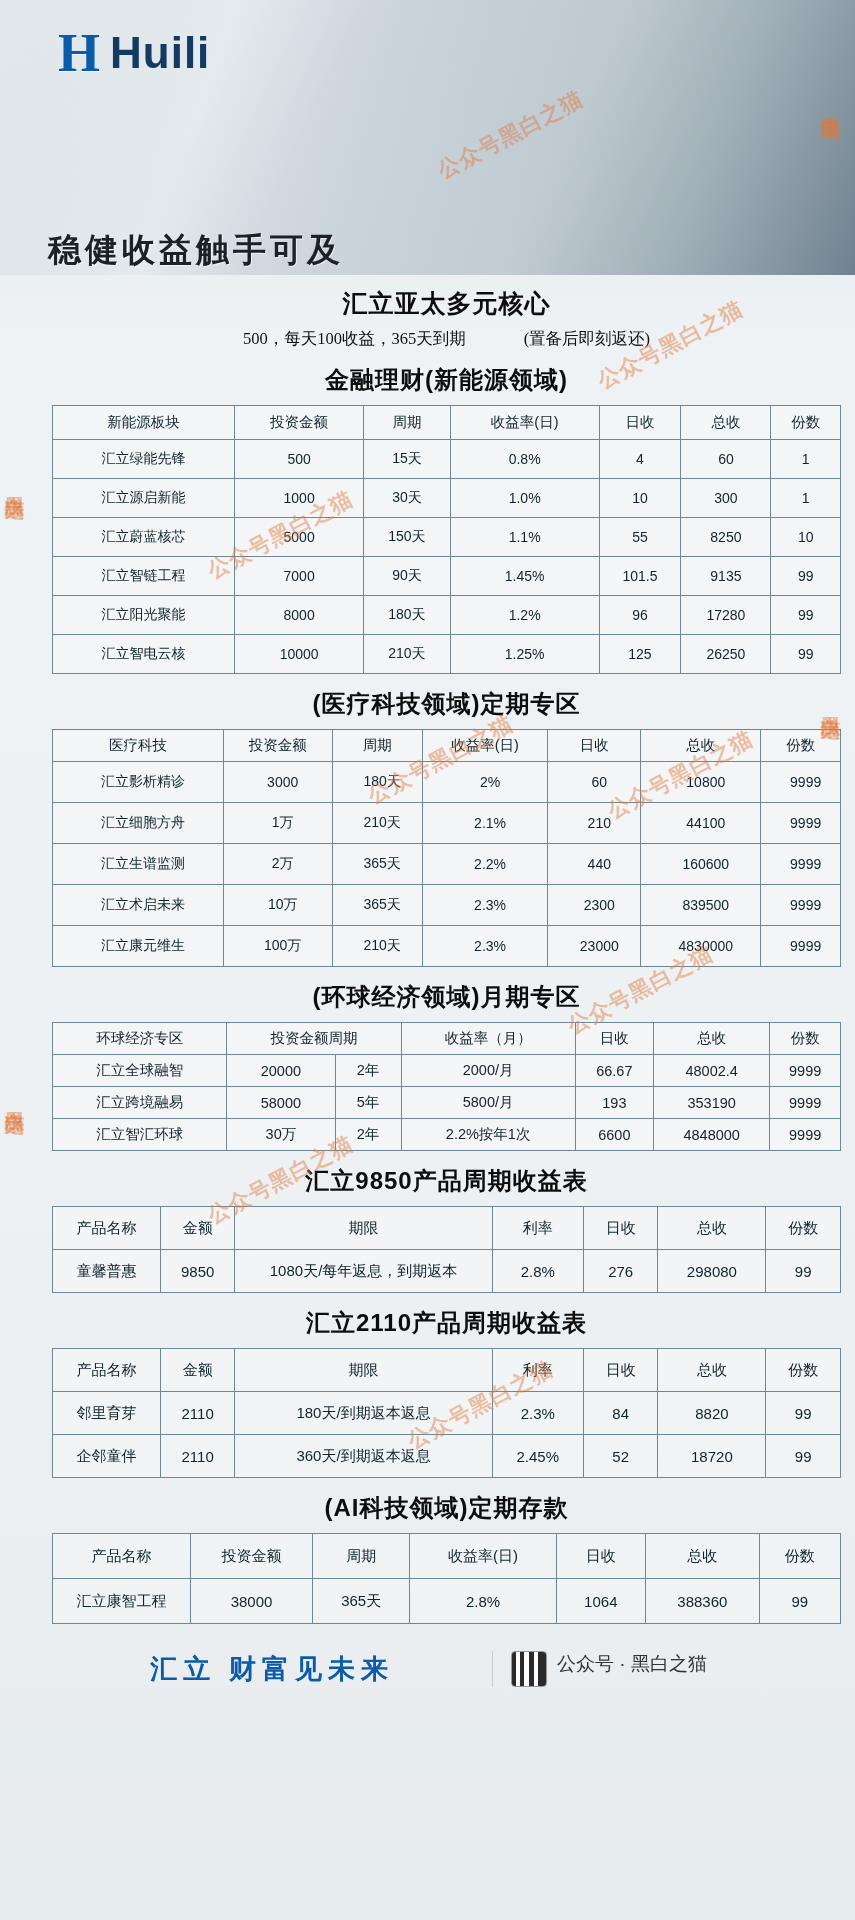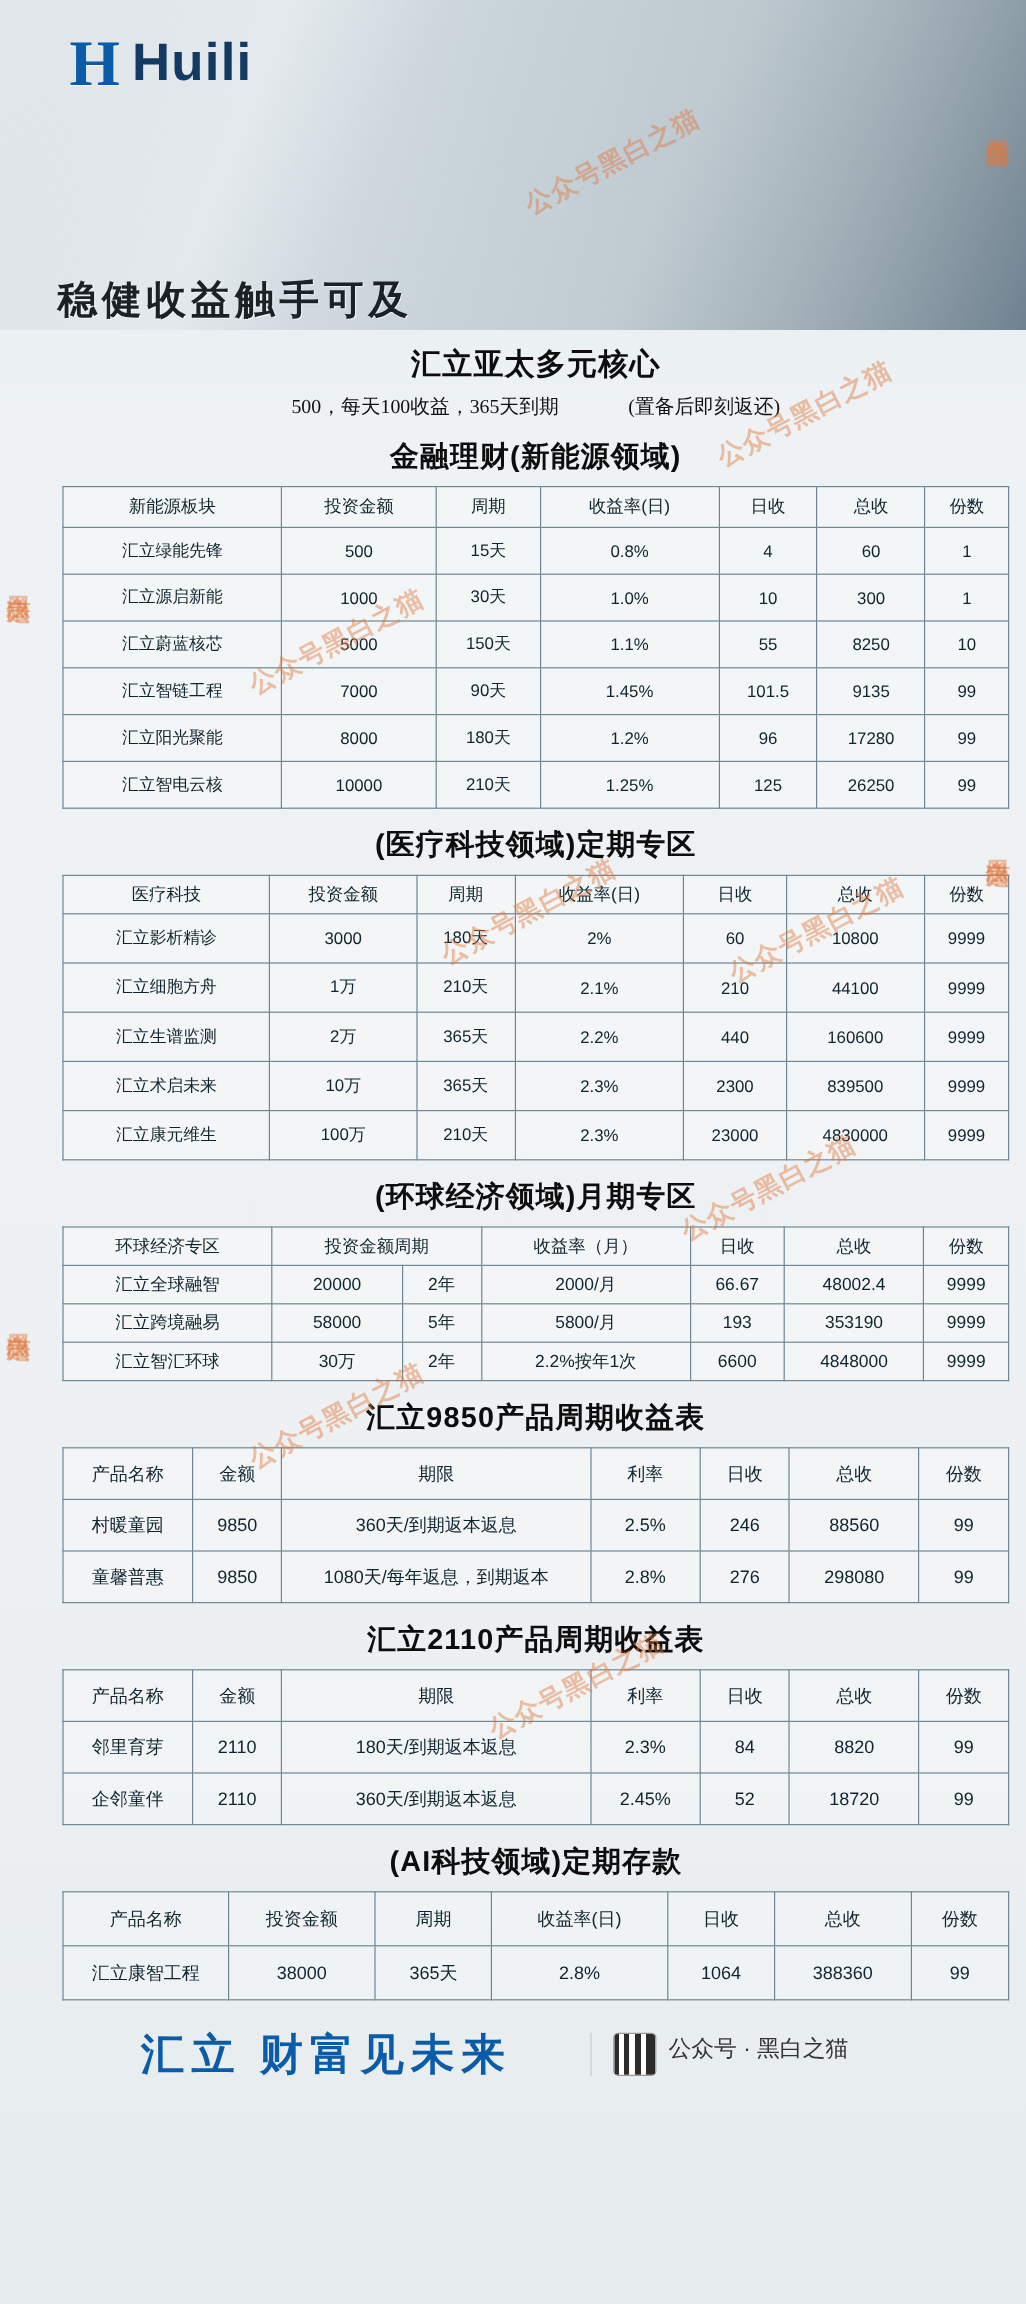--- a/index.html
+++ b/index.html
@@ -89,33 +89,33 @@
     text-align:center;
     padding:6px 2px;
     color:#10242e;
     font-weight:normal;
     white-space:nowrap;
   }
   th{font-weight:normal;font-size:14.5px;}
   tbody td{font-size:14px;}
   .tbl-a th{padding:7px 2px;}
   .tbl-a td{height:26px;}
-  .tbl-b td{height:28px;}
+  .tbl-b td{height:28px;padding-left:12px;}
   .tbl-c th,.tbl-c td{font-size:14.5px;}
   .tbl-d th,.tbl-d td{font-size:15px;height:30px;}
   .tbl-e th,.tbl-e td{font-size:15px;height:32px;}
 
   
   .footer{
     display:flex;align-items:center;
     margin-top:16px;height:58px;
   }
   .foot-left{
     flex:1;text-align:center;
-    font-size:36px;font-weight:bold;color:#0a5ca8;
+    font-size:27px;font-weight:bold;color:#0a5ca8;
     letter-spacing:6px;
     font-family:"Liberation Serif","DejaVu Serif",serif;
   }
   .foot-right{
     width:330px;display:flex;align-items:flex-start;gap:10px;
     border-left:1px solid #c3cdd2;padding-left:18px;
     font-size:19px;color:#333;
   }
   .qr{
     width:34px;height:34px;border-radius:4px;
@@ -347,29 +347,20 @@
           <th style="width:13%">产品名称</th>
           <th style="width:9%">金额</th>
           <th style="width:31%">期限</th>
           <th style="width:11%">利率</th>
           <th style="width:9%">日收</th>
           <th style="width:13%">总收</th>
           <th style="width:9%">份数</th>
         </tr>
       </thead>
       <tbody>
-        <tr>
-          <td>村暖童园</td>
-          <td>9850</td>
-          <td>360天/到期返本返息</td>
-          <td>2.5%</td>
-          <td>246</td>
-          <td>88560</td>
-          <td>99</td>
-        </tr>
         <tr>
           <td>童馨普惠</td>
           <td>9850</td>
           <td>1080天/每年返息，到期返本</td>
           <td>2.8%</td>
           <td>276</td>
           <td>298080</td>
           <td>99</td>
         </tr>
       </tbody>

